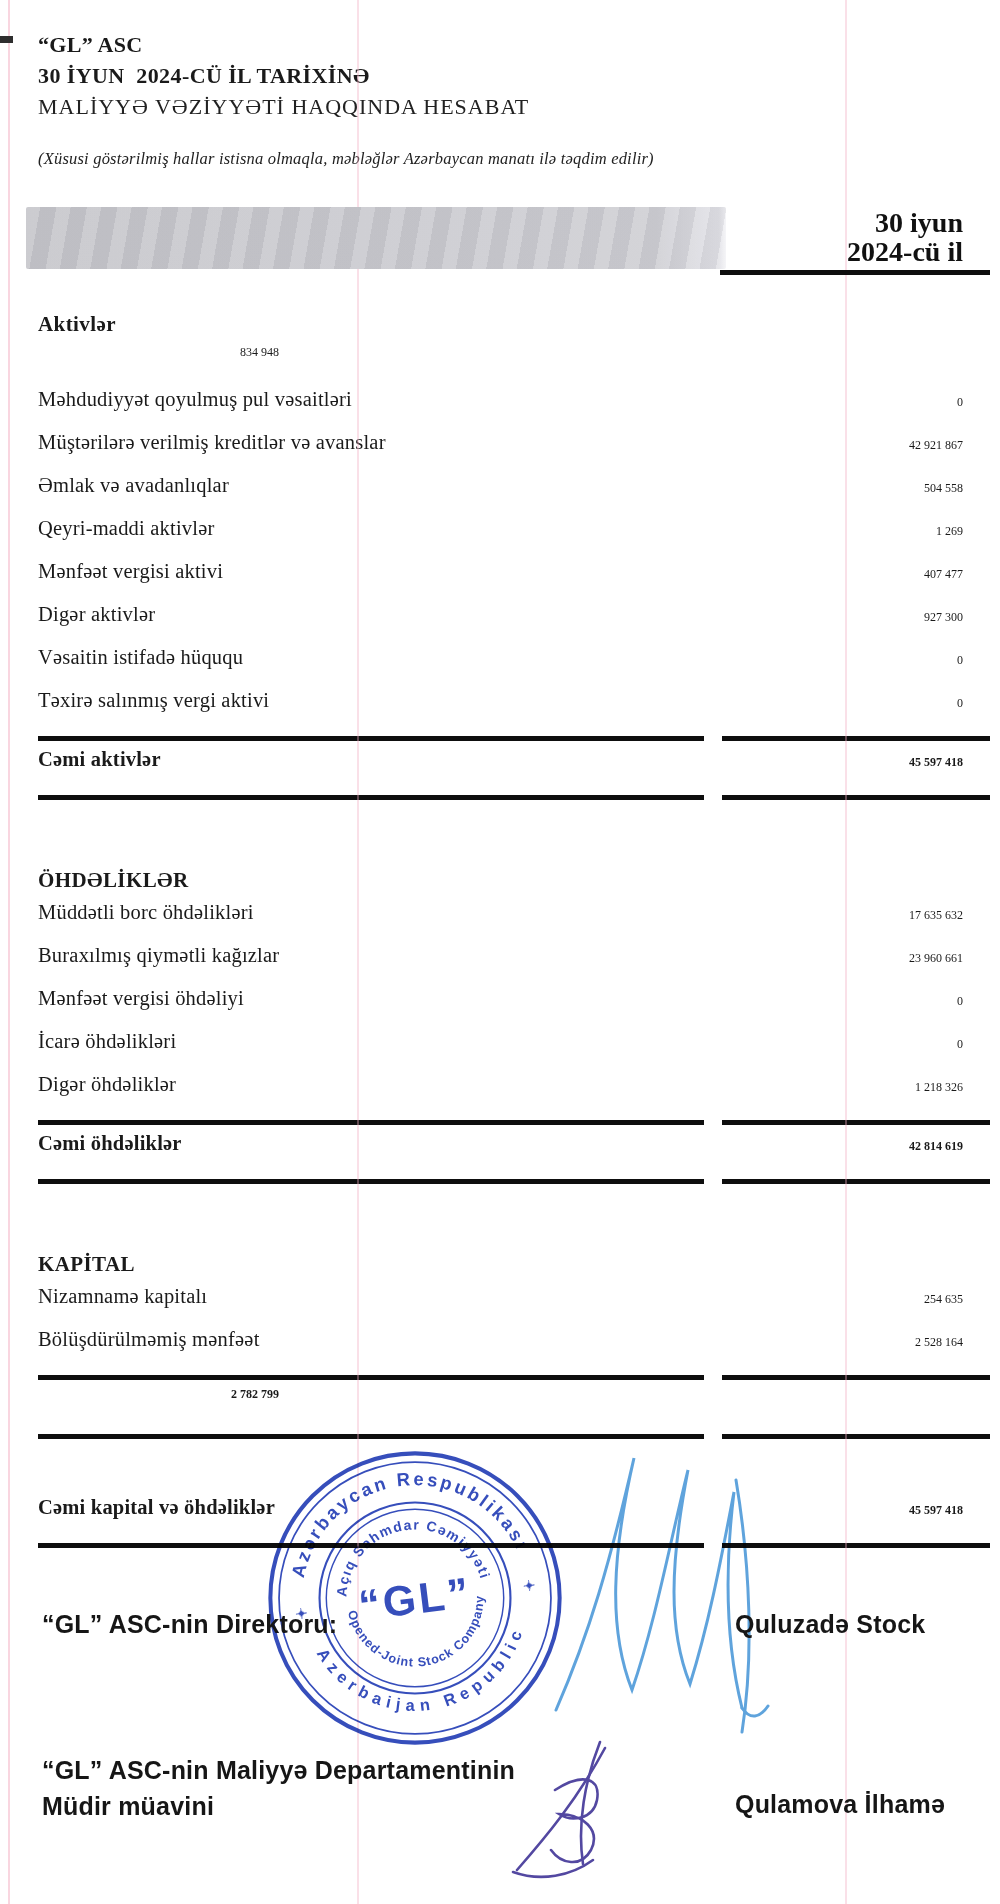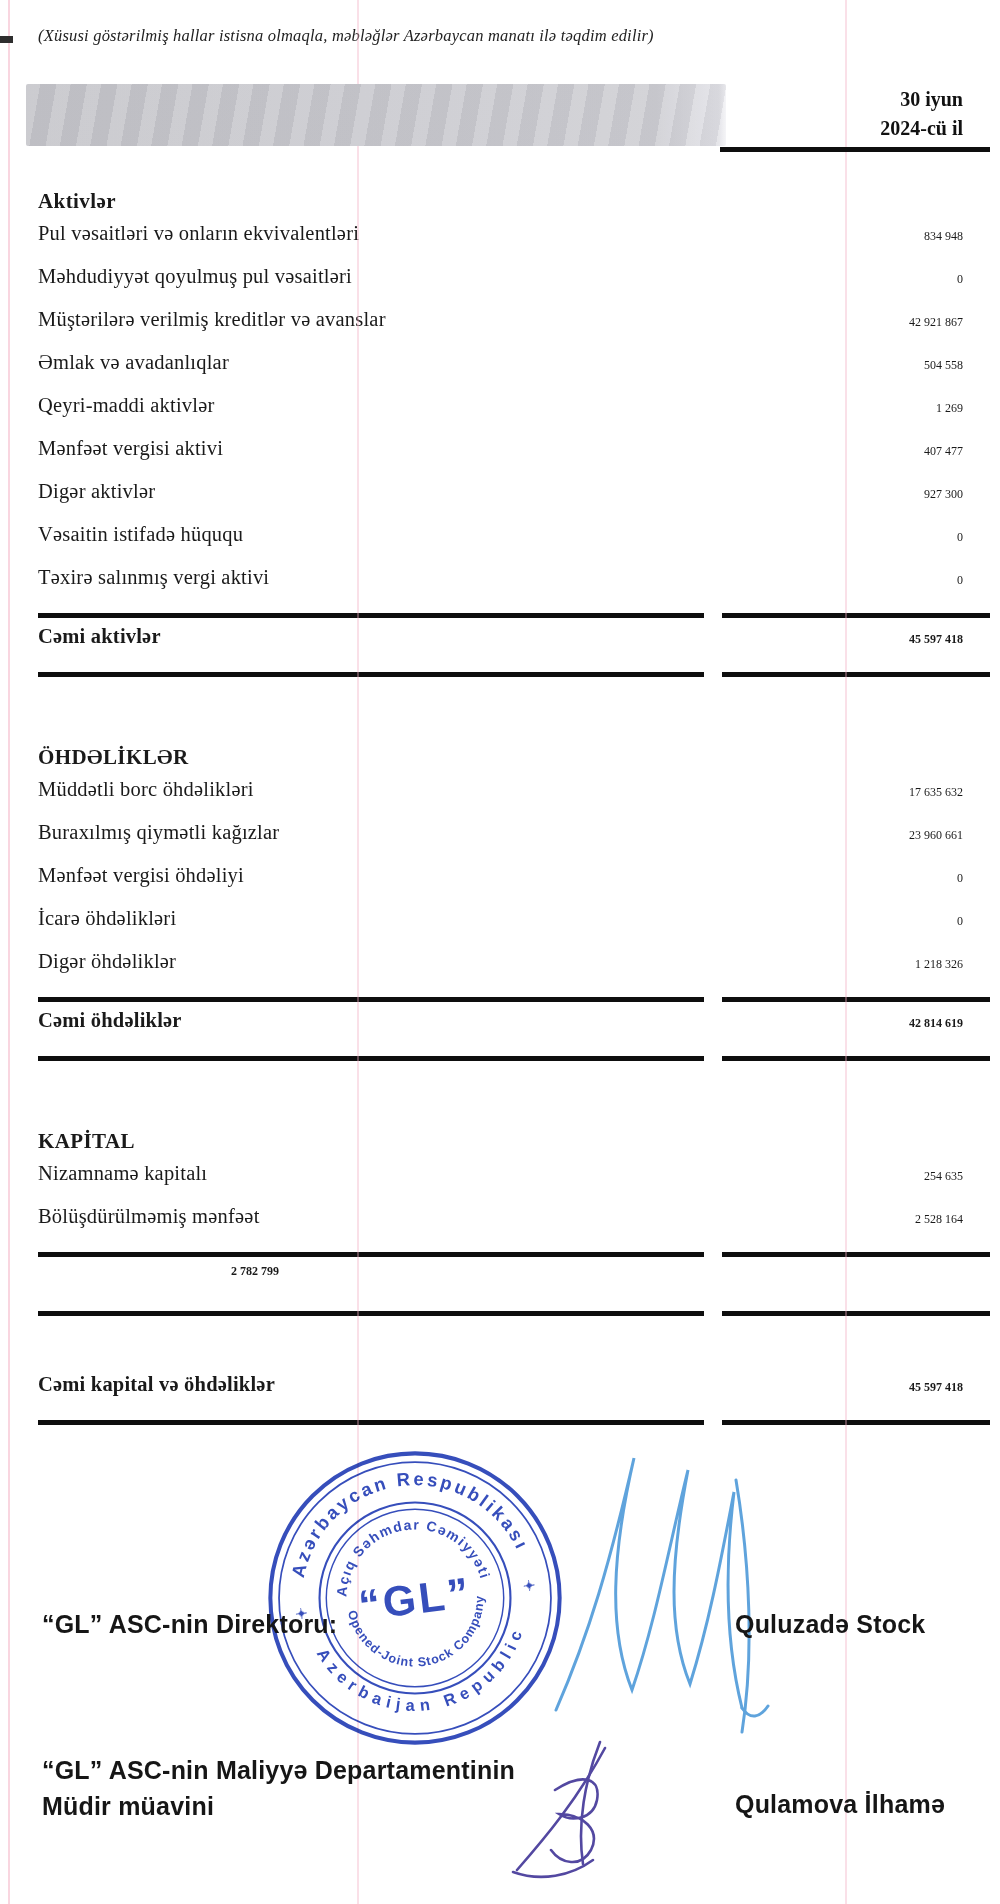--- a/index.html
+++ b/index.html
@@ -23,21 +23,21 @@
   .note { margin:26px 3px 0 38px; font-size:16.5px; font-style:italic; color:#222; letter-spacing:.2px; }
 
   
   .band-row { position:relative; height:70px; margin-top:38px; }
   .band {
     position:absolute; left:26px; top:0; width:700px; height:62px; border-radius:2px;
     background:
       repeating-linear-gradient(100deg, rgba(255,255,255,.10) 0 14px, rgba(120,120,130,.10) 14px 30px),
       linear-gradient(90deg,#c6c6cb 0%,#cbcbd0 60%,#cfcfd4 90%,#e3e3e8 99%,#f4f4f7 100%);
   }
-  .col-header { position:absolute; right:37px; top:1px; text-align:right; font-weight:bold; font-size:20px; line-height:29px; color:#111; }
+  .col-header { position:absolute; right:37px; top:1px; text-align:right; font-weight:bold; font-size:28px; line-height:29px; color:#111; }
   .col-underline { position:absolute; right:10px; top:63px; width:270px; height:5px; background:#0e0e0e; }
 
   
   .tbl { margin:14px 10px 0 38px; }
   .trow { display:flex; align-items:baseline; height:43px; font-size:20.5px; }
   .trow .lbl { flex:1; letter-spacing:.2px; }
   .trow .val { width:268px; text-align:right; padding-right:27px; box-sizing:border-box; font-size:12px; }
   .trow.bold, .trow.bold .val { font-weight:bold; }
   .sec-head { font-weight:bold; font-size:21px; height:46px; display:flex; align-items:flex-end; padding-bottom:8px; letter-spacing:.4px; }
   .rule { display:flex; height:5px; margin:4px 0 7px; }
@@ -60,36 +60,40 @@
 </style>
 </head>
 <body>
 
 <div class="page">
   <div class="scanline l1"></div>
   <div class="scanline l2"></div>
   <div class="scanline l3"></div>
   <div class="edge-tick"></div>
 
+  <div class="doc-header">
+    <div class="company">“GL” ASC</div>
+    <div class="dateline">30 İYUN  2024-CÜ İL TARİXİNƏ</div>
+    <div class="title">MALİYYƏ VƏZİYYƏTİ HAQQINDA HESABAT</div>
+  </div>
   <div class="note">(Xüsusi göstərilmiş hallar istisna olmaqla, məbləğlər Azərbaycan manatı ilə təqdim edilir)</div>
 
   <div class="band-row">
     <div class="band"></div>
     <div class="col-header">
       <div>30 iyun</div>
       <div>2024-cü il</div>
     </div>
     <div class="col-underline"></div>
   </div>
 
   <div class="tbl">
 
     <div class="sec-head">Aktivlər</div>
     <div class="trow">
-        <div class="lbl">Pul vəsaitləri və onların ekvivalentləri</div>
         <div class="val">834 948</div>
       </div>
     <div class="trow">
         <div class="lbl">Məhdudiyyət qoyulmuş pul vəsaitləri</div>
         <div class="val">0</div>
       </div>
     <div class="trow">
         <div class="lbl">Müştərilərə verilmiş kreditlər və avanslar</div>
         <div class="val">42 921 867</div>
       </div>

